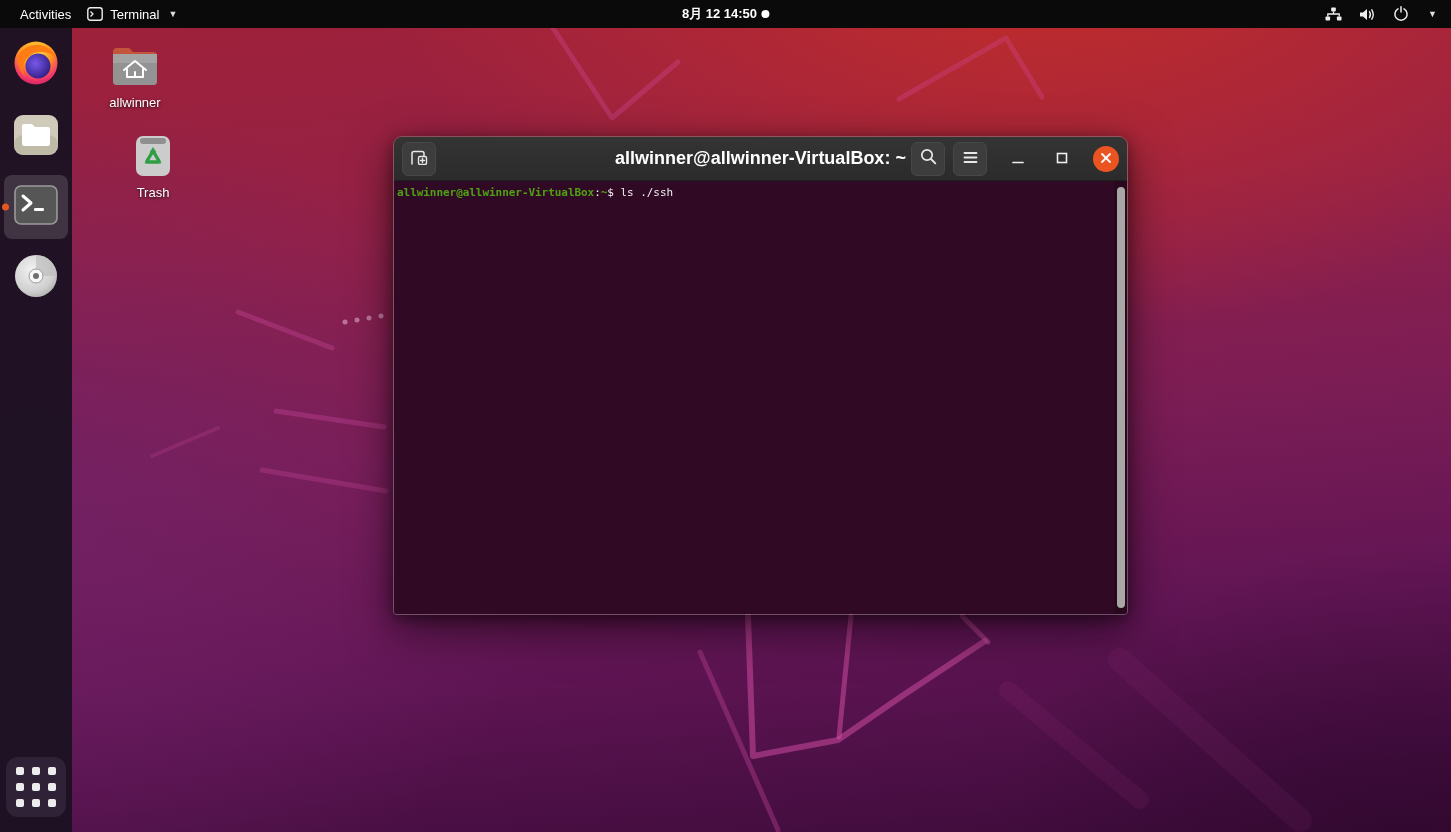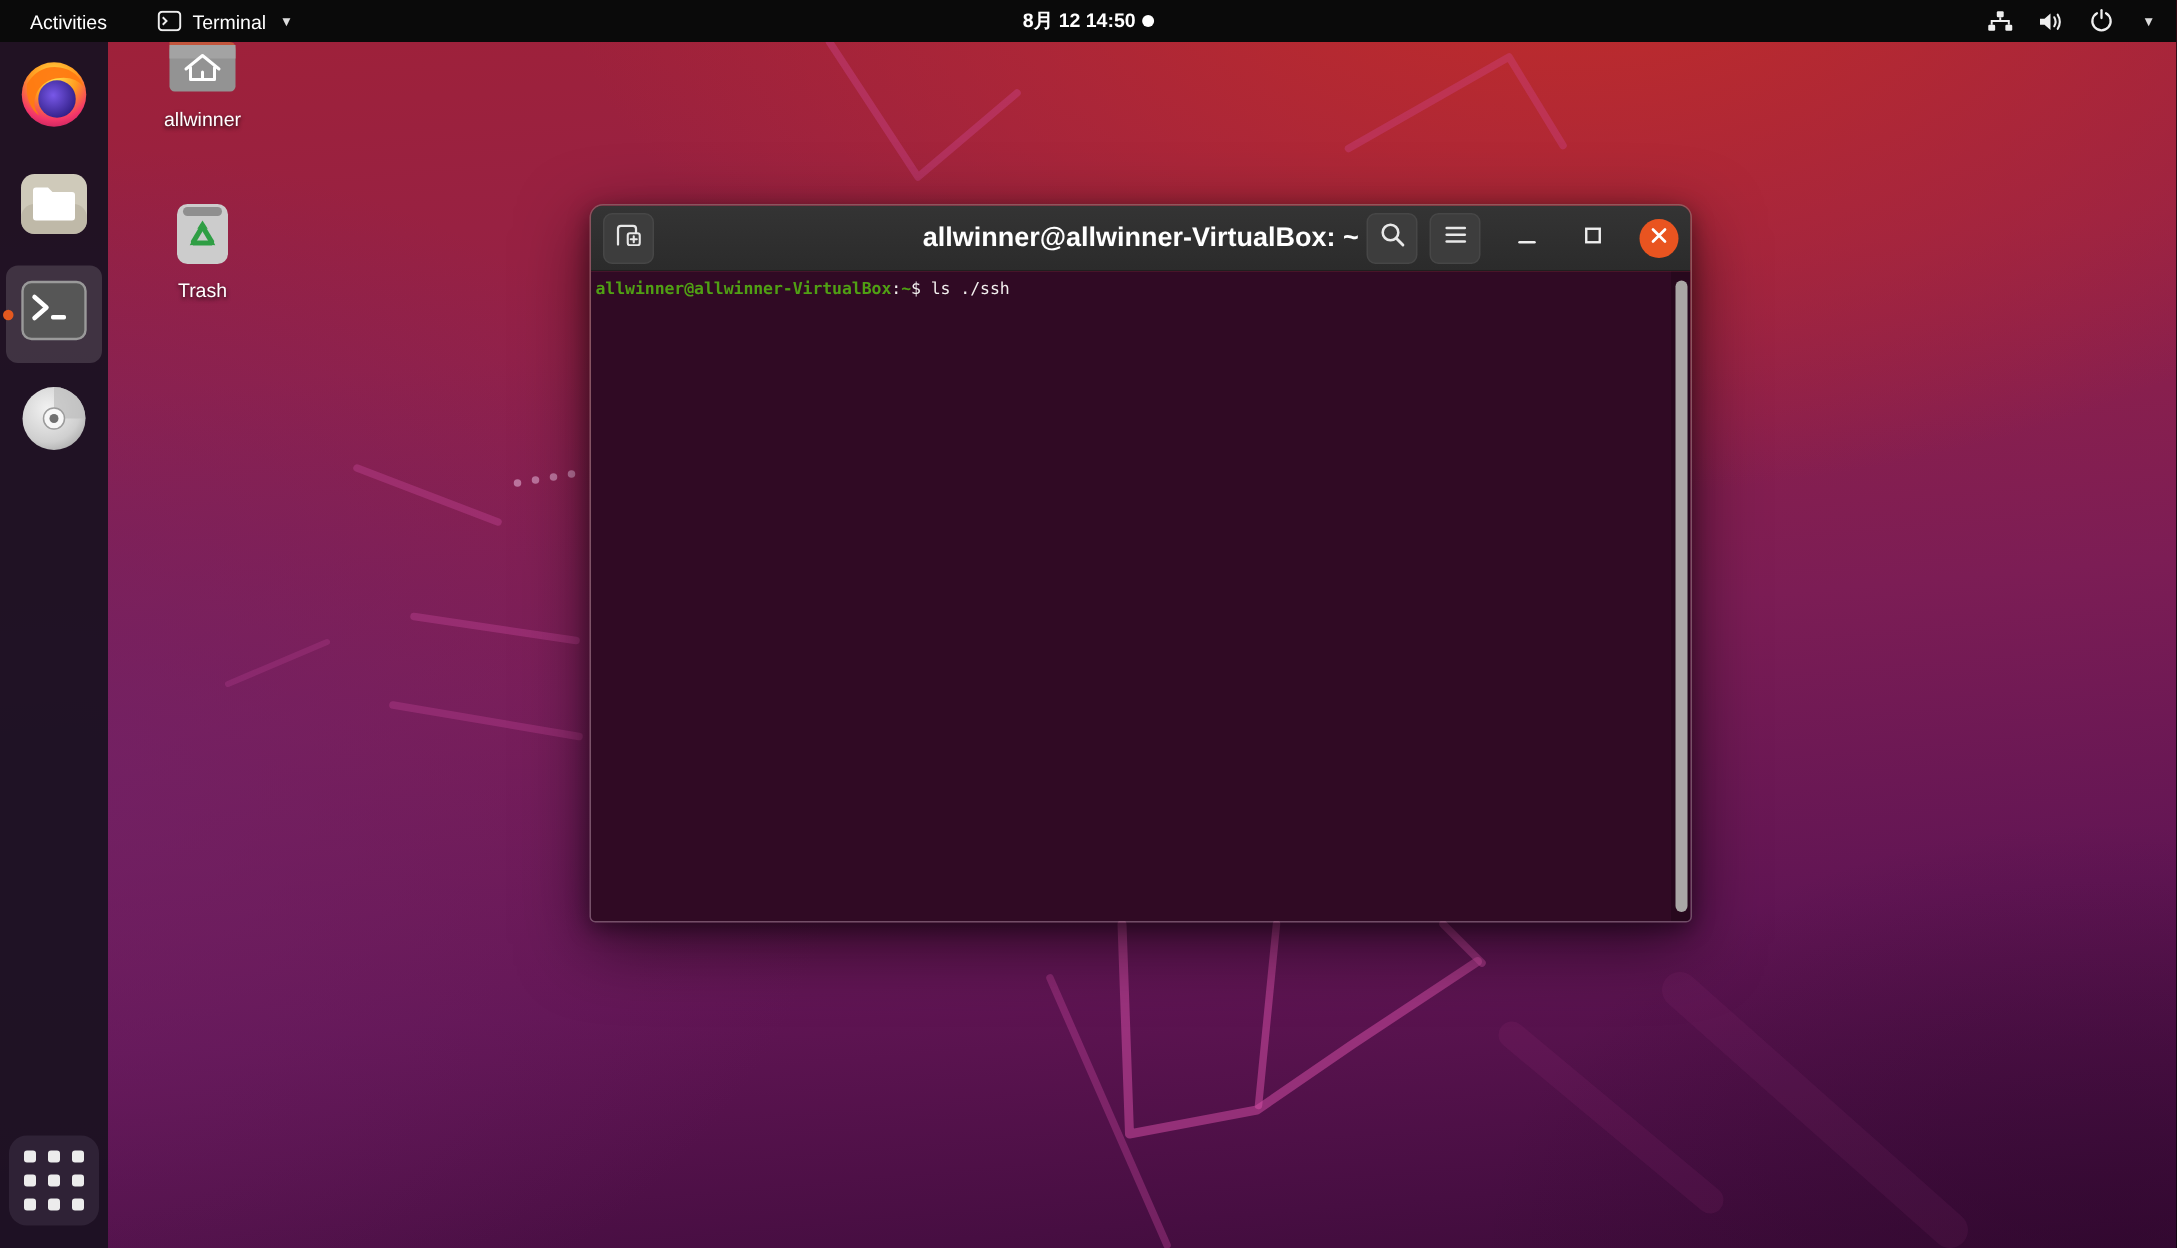--- a/index.html
+++ b/index.html
@@ -24,21 +24,21 @@
       linear-gradient(175deg,#a02138 0%,#942147 28%,#7c1d55 52%,#611554 74%,#470e42 92%,#3c0b38 100%);
   }
   .wallpaper svg{position:absolute;left:0;top:0;}
 
   
   .topbar{
     position:absolute;left:0;top:0;width:1451px;height:28px;
     background:var(--topbar-bg);color:#fff;
     display:flex;align-items:center;font-size:13px;z-index:50;
   }
-  .tb-left{display:flex;align-items:center;gap:18px;padding-left:12px;text-align:right;}
+  .tb-left{display:flex;align-items:center;gap:0;padding-left:12px;text-align:right;}
   .tb-btn{display:flex;align-items:center;gap:7px;padding:3px 8px;border-radius:4px;cursor:default;}
   .tb-caret{font-size:9px;margin-left:2px;color:#ddd;}
   .tb-clock{position:absolute;left:50%;transform:translateX(-50%);display:flex;align-items:center;gap:4px;font-weight:bold;}
   .rec-dot{width:8px;height:8px;border-radius:50%;background:#fff;}
   .tb-right{margin-left:auto;display:flex;align-items:center;gap:17px;padding-right:14px;}
   .tb-icon{display:flex;align-items:center;}
 
   
   .dock{
     position:absolute;left:0;top:28px;width:72px;height:804px;
@@ -54,22 +54,22 @@
     width:7px;height:7px;border-radius:50%;background:#e4581f;}
   .dock-bottom{margin-top:auto;margin-bottom:4px;}
   .show-apps{width:60px;height:60px;border-radius:12px;background:rgba(50,38,58,.85);
     display:grid;grid-template-columns:repeat(3,8px);grid-template-rows:repeat(3,8px);gap:8px;
     align-content:center;justify-content:center;}
   .show-apps i{width:8px;height:8px;border-radius:2px;background:#ececec;display:block;}
 
   
   .desk-icon{position:absolute;width:86px;display:flex;flex-direction:column;align-items:center;gap:3px;z-index:10;}
   .desk-icon .lbl{color:#fff;font-size:13px;text-shadow:0 1px 3px rgba(0,0,0,.8);}
-  .di-allwinner{left:92px;top:20px;}
-  .di-trash{left:92px;top:132px;justify-content:flex-end;}
+  .di-allwinner{left:92px;top:44px;}
+  .di-trash{left:110px;top:132px;justify-content:flex-end;}
 
   
   .term-window{
     position:absolute;left:393px;top:136px;width:735px;height:479px;z-index:30;
     border-radius:9px 9px 4px 4px;overflow:hidden;
     border:1px solid rgba(125,125,118,.55);
     box-shadow:0 14px 46px rgba(0,0,0,.55),0 4px 14px rgba(0,0,0,.4);
     display:flex;flex-direction:column;
   }
   .term-header{

